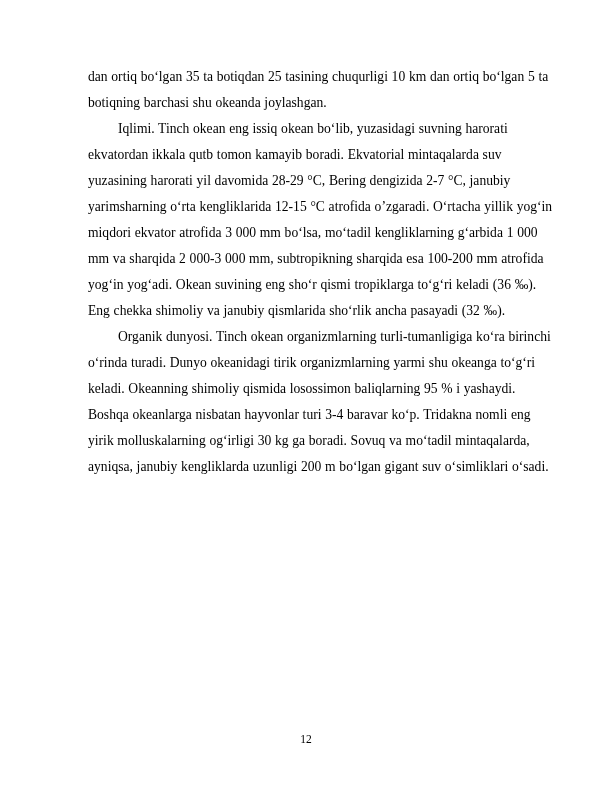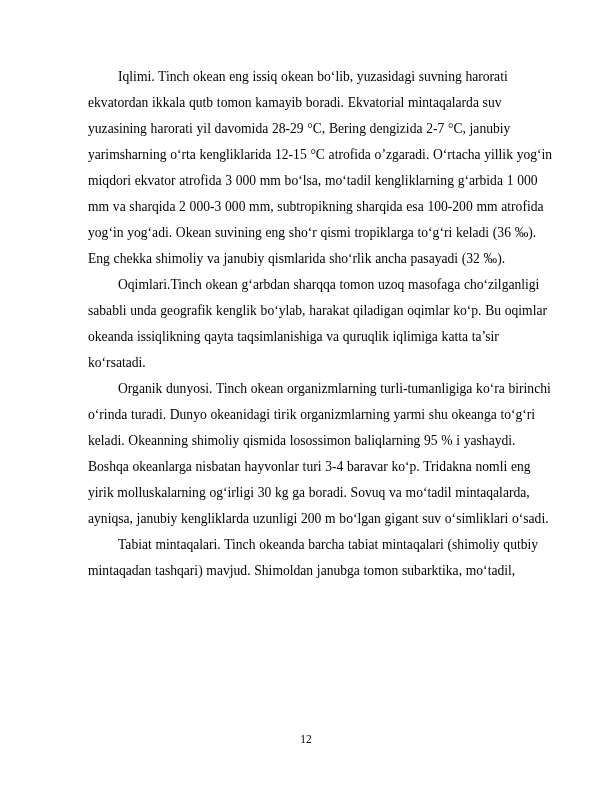--- a/index.html
+++ b/index.html
@@ -48,21 +48,20 @@
     line-height: 14px;
     color: #000000;
   }
 </style>
 </head>
 <body>
 
 <div class="page">
 
   <div class="text-block">
+    <p class="para no-indent">dan ortiq bo‘lgan 35 ta botiqdan 25 tasining chuqurligi 10 km dan ortiq bo‘lgan 5 ta botiqning barchasi shu okeanda  joylashgan.</p>
     <p class="para">Iqlimi.  Tinch okean eng issiq okean bo‘lib, yuzasidagi suvning harorati ekvatordan ikkala qutb tomon kamayib boradi. Ekvatorial mintaqalarda suv yuzasining harorati yil davomida 28-29 °C, Bering dengizida 2-7 °C, janubiy yarimsharning o‘rta kengliklarida 12-15 °C atrofida o’zgaradi. O‘rtacha yillik yog‘in miqdori ekvator atrofida 3 000 mm bo‘lsa, mo‘tadil kengliklarning g‘arbida 1 000 mm va sharqida 2 000-3 000 mm, subtropikning sharqida esa 100-200 mm atrofida yog‘in yog‘adi. Okean suvining eng sho‘r qismi tropiklarga to‘g‘ri keladi (36 ‰). Eng chekka shimoliy va janubiy qismlarida sho‘rlik ancha pasayadi (32 ‰).</p>
-    <p class="para"> Oqimlari.Tinch okean g‘arbdan sharqqa tomon uzoq masofaga cho‘zilganligi sababli unda geografik kenglik bo‘ylab,  harakat qiladigan oqimlar ko‘p. Bu oqimlar okeanda issiqlikning qayta taqsimlanishiga va quruqlik iqlimiga katta ta’sir ko‘rsatadi.</p>
     <p class="para">Organik dunyosi. Tinch okean organizmlarning turli-tumanligiga ko‘ra birinchi o‘rinda turadi. Dunyo okeanidagi tirik organizmlarning yarmi shu okeanga to‘g‘ri keladi. Okeanning shimoliy qismida losossimon baliqlarning 95 % i yashaydi. Boshqa okeanlarga nisbatan hayvonlar turi 3-4 baravar ko‘p. Tridakna nomli eng yirik molluskalarning og‘irligi 30 kg ga boradi. Sovuq va mo‘tadil mintaqalarda, ayniqsa, janubiy kengliklarda uzunligi 200 m bo‘lgan gigant suv o‘simliklari o‘sadi.</p>
-    <p class="para">Tabiat mintaqalari. Tinch okeanda barcha tabiat mintaqalari (shimoliy qutbiy mintaqadan tashqari) mavjud. Shimoldan janubga tomon subarktika, mo‘tadil,</p>
   </div>
 
   <div class="page-number">12</div>
 
 </div>
 
 </body></html>

